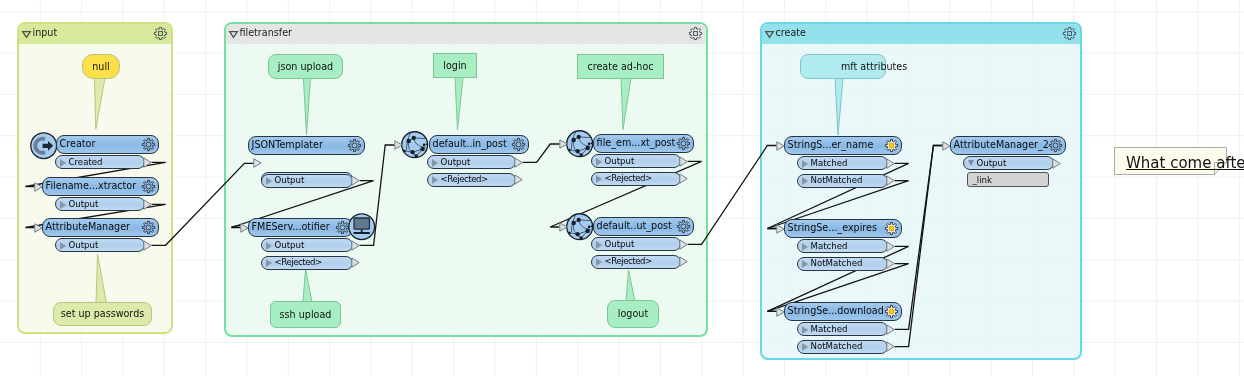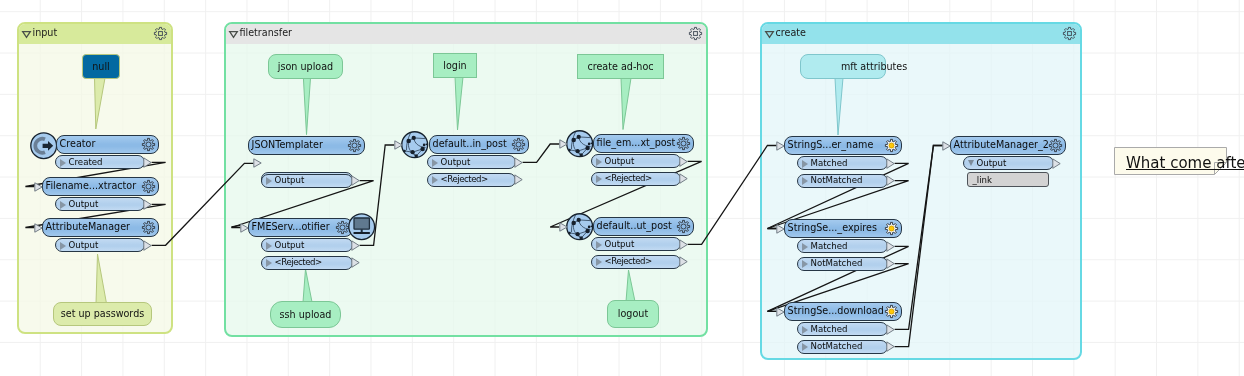--- a/index.html
+++ b/index.html
@@ -78,21 +78,21 @@
             <path d="M 5.41,0.40 L 7.59,0.40 L 7.51,1.91 L 9.03,2.54 L 10.05,1.41 L 11.59,2.95 L 10.46,3.97 L 11.09,5.49 L 12.60,5.41 L 12.60,7.59 L 11.09,7.51 L 10.46,9.03 L 11.59,10.05 L 10.05,11.59 L 9.03,10.46 L 7.51,11.09 L 7.59,12.60 L 5.41,12.60 L 5.49,11.09 L 3.97,10.46 L 2.95,11.59 L 1.41,10.05 L 2.54,9.03 L 1.91,7.51 L 0.40,7.59 L 0.40,5.41 L 1.91,5.49 L 2.54,3.97 L 1.41,2.95 L 2.95,1.41 L 3.97,2.54 L 5.49,1.91 Z" fill="none" stroke="#434d58" stroke-width="0.95" stroke-linejoin="round"></path>
             <rect x="4.6" y="4.6" width="3.8" height="3.8" fill="none" stroke="#434d58" stroke-width="0.95"></rect>
           </svg>
         </span>
  </div>
 </div>
 <div class="note" style="left:80.0px;top:54.0px;width:42.0px;height:77.0px;">
  <svg width="42.0" height="77.0" style="position:absolute;left:0;top:0;">
         <path d="M 15.8,75.0 L 14.5,24.0 L 25.0,24.0 Z" fill="#dcebab" stroke="#b6c77d" stroke-width="1" stroke-linejoin="round"></path>
       </svg>
- <div style="position:absolute;left:2.0px;top:0.0px;width:38px;height:25px;background:#0369a1;border:1px solid #b6c77d;border-radius:4px;box-sizing:border-box;">
+ <div style="position:absolute;left:2.0px;top:0.0px;width:38px;height:25px;background:#fde047;border:1px solid #b6c77d;border-radius:11px;box-sizing:border-box;">
         <span class="lbl" style="top:5.5px;">null</span>
       </div>
 </div>
 <div class="note" style="left:266.0px;top:54.0px;width:79.0px;height:82.6px;">
  <svg width="79.0" height="82.6" style="position:absolute;left:0;top:0;">
         <path d="M 40.5,80.6 L 37.4,24.0 L 44.5,24.0 Z" fill="#a7eec2" stroke="#7cc796" stroke-width="1" stroke-linejoin="round"></path>
       </svg>
  <div style="position:absolute;left:2.0px;top:0.0px;width:75px;height:25px;background:#a7eec2;border:1px solid #7cc796;border-radius:8px;box-sizing:border-box;">
         <span class="lbl" style="top:5.5px;">json upload</span>
       </div>
@@ -126,21 +126,21 @@
         <path d="M 46.5,2.0 L 45.0,51.5 L 55.5,51.5 Z" fill="#dcebab" stroke="#b6c77d" stroke-width="1" stroke-linejoin="round"></path>
       </svg>
  <div style="position:absolute;left:2.0px;top:50.5px;width:99px;height:24px;background:#dcebab;border:1px solid #b6c77d;border-radius:8px;box-sizing:border-box;">
         <span class="lbl" style="top:5.0px;">set up passwords</span>
       </div>
 </div>
 <div class="note" style="left:268.0px;top:267.0px;width:75.0px;height:63.0px;">
  <svg width="75.0" height="63.0" style="position:absolute;left:0;top:0;">
         <path d="M 37.5,2.0 L 35.0,35.0 L 44.0,35.0 Z" fill="#a7eec2" stroke="#7cc796" stroke-width="1" stroke-linejoin="round"></path>
       </svg>
- <div style="position:absolute;left:2.0px;top:34.0px;width:71px;height:27px;background:#a7eec2;border:1px solid #7cc796;border-radius:12px;box-sizing:border-box;">
+ <div style="position:absolute;left:2.0px;top:34.0px;width:71px;height:27px;background:#a7eec2;border:1px solid #7cc796;border-radius:6px;box-sizing:border-box;">
         <span class="lbl" style="top:6.5px;">ssh upload</span>
       </div>
 </div>
 <div class="note" style="left:605.0px;top:267.5px;width:56.0px;height:62.5px;">
  <svg width="56.0" height="62.5" style="position:absolute;left:0;top:0;">
         <path d="M 23.5,2.0 L 21.0,33.5 L 30.0,33.5 Z" fill="#a7eec2" stroke="#7cc796" stroke-width="1" stroke-linejoin="round"></path>
       </svg>
  <div style="position:absolute;left:2.0px;top:32.5px;width:52px;height:28px;background:#a7eec2;border:1px solid #7cc796;border-radius:8px;box-sizing:border-box;">
         <span class="lbl" style="top:7.0px;">logout</span>
       </div>

